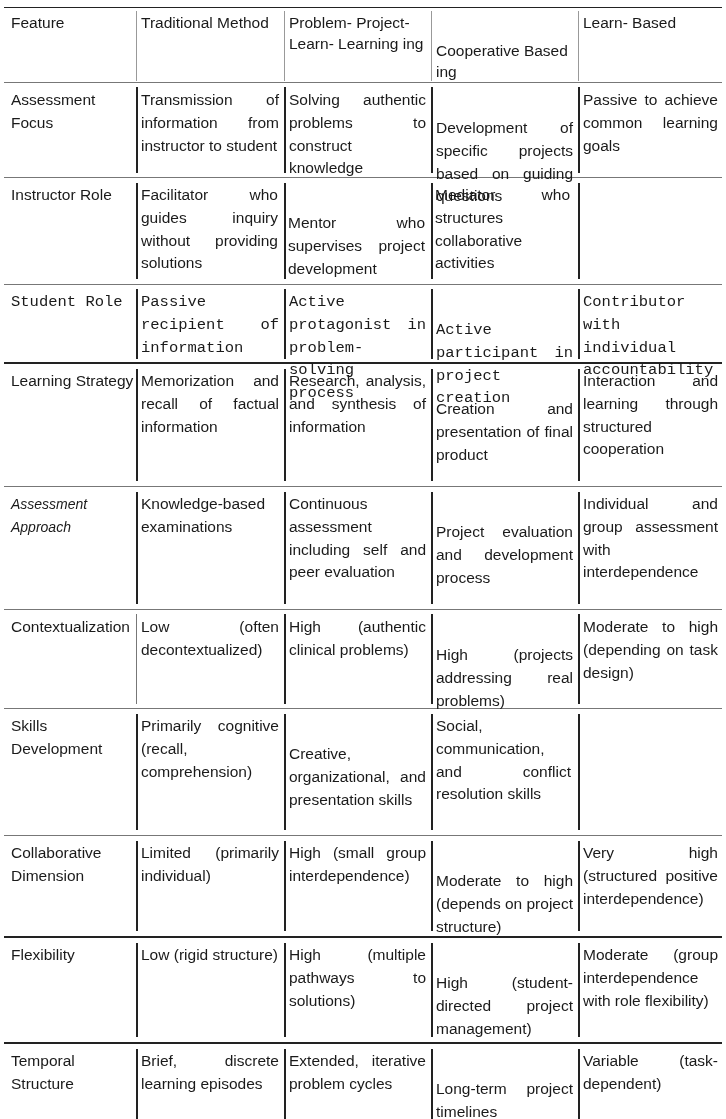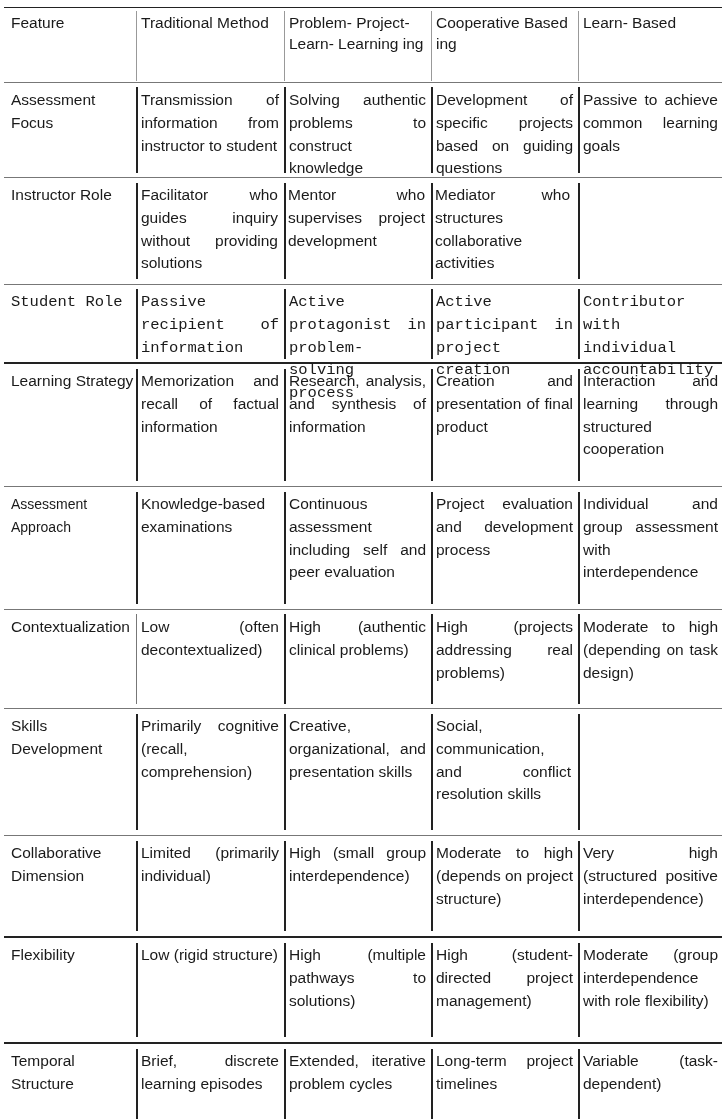--- a/index.html
+++ b/index.html
@@ -12,21 +12,21 @@
   .row { display: flex; position: relative; border-bottom: 1.5px solid #777; }
   .row.dark { border-bottom: 2px solid #222; }
   .cell {
     box-sizing: border-box; padding: 6px 4px 0 6px;
     font-size: 15.5px; line-height: 22.8px; text-align: justify;
     word-break: normal; hyphens: manual;
   }
   .c0 { width: 131px; text-align: left; padding-left: 7px; padding-right: 0; white-space: nowrap; overflow: visible; }
   .c1 { width: 148px; }
   .c2 { width: 147px; }
-  .c3 { width: 147px; }
+  .c3 { width: 147px; margin-top: 28px; }
   .c4 { width: 145px; }
   .sep {
     position: absolute; width: 1.5px; background: #222;
   }
   .hdr .sep { background: #999; width: 1px; }
   .hdr .cell { font-size: 15.5px; line-height: 21px; text-align: left; padding-top: 4px; }
   .small { font-size: 14px; }
 </style>
 </head>
 <body>
@@ -87,21 +87,21 @@
     <div class="cell c2">Research, analysis, and synthesis of information</div>
     <div class="cell c3">Creation and presentation of final product</div>
     <div class="cell c4">Interaction and learning through structured cooperation</div>
     <div class="sep" style="left:132px;top:5px;height:112px;"></div>
     <div class="sep" style="left:280px;top:5px;height:112px;"></div>
     <div class="sep" style="left:427px;top:5px;height:112px;"></div>
     <div class="sep" style="left:574px;top:5px;height:112px;"></div>
   </div>
 
   <div class="row" style="height:122px;">
-    <div class="cell c0 small" style="white-space:normal;">Assessment Approach</div>
+    <div class="cell c0 small" style="white-space:normal;font-style:italic;">Assessment Approach</div>
     <div class="cell c1">Knowledge-based examinations</div>
     <div class="cell c2">Continuous assessment including self and peer evaluation</div>
     <div class="cell c3">Project evaluation and development process</div>
     <div class="cell c4">Individual and group assessment with interdependence</div>
     <div class="sep" style="left:132px;top:5px;height:112px;"></div>
     <div class="sep" style="left:280px;top:5px;height:112px;"></div>
     <div class="sep" style="left:427px;top:5px;height:112px;"></div>
     <div class="sep" style="left:574px;top:5px;height:112px;"></div>
   </div>
 

